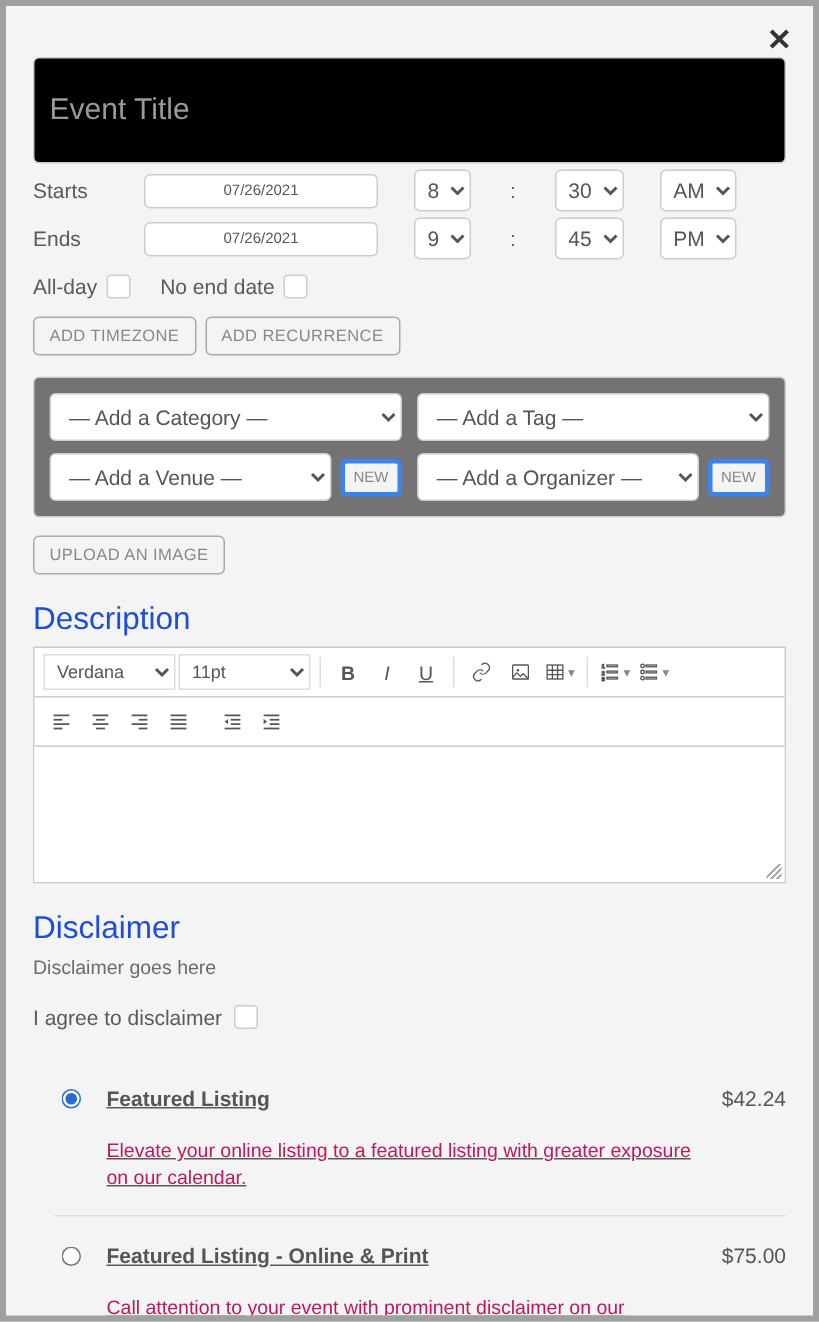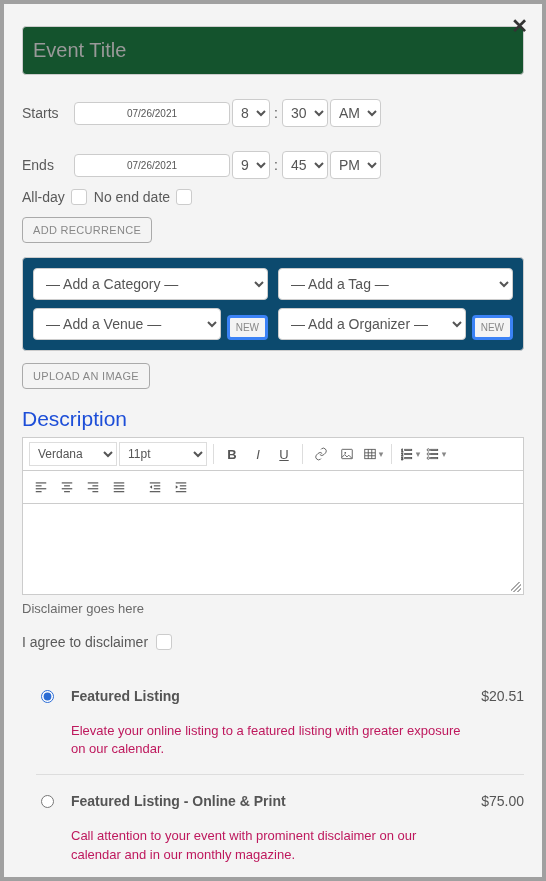--- a/index.html
+++ b/index.html
@@ -25,83 +25,83 @@
     position: absolute;
     top: 10px;
     right: 14px;
     font-size: 20px;
     font-weight: bold;
     color: #333;
     cursor: pointer;
   }
   .title-input {
     width: 100%;
-    padding: 12px 10px;
+    padding: 23px 10px;
     font-size: 20px;
     border: 1px solid #ccc;
     border-radius: 4px;
-    background: #14532d;
-    margin-top: 6px;
+    background: #000000;
+    margin-top: 18px;
     color: #999;
   }
   .title-input::placeholder { color: #999; }
-  .row { display: flex; align-items: center; margin-top: 24px; gap: 2px; }
+  .row { display: flex; align-items: center; margin-top: 4px; gap: 24px; }
   .row-label { width: 50px; color: #5a5a5a; font-size: 14px; }
   .date-input {
     width: 156px;
     text-align: center;
     padding: 5px 4px;
     border: 1px solid #ccc;
     border-radius: 4px;
     background: #fff;
     font-size: 10px;
     color: #555;
   }
   .sel {
     padding: 4px 4px;
     border: 1px solid #ccc;
     border-radius: 4px;
     background: #fff;
     font-size: 14px;
     color: #555;
   }
   .colon { padding: 0 2px; }
-  .check-row { display: flex; align-items: flex-start; gap: 7px; margin-top: 10px; }
+  .check-row { display: flex; align-items: flex-start; gap: 20px; margin-top: 10px; }
   .check-item { display: flex; align-items: center; gap: 6px; font-size: 14px; color: #5a5a5a;}
   .check-box { width: 16px; height: 16px; border: 1px solid #ccc; border-radius: 3px; background:#fff;}
   .btn-row { display: flex; gap: 6px; margin-top: 12px; }
   .outline-btn {
     padding: 6px 10px;
     font-size: 11px;
     color: #888;
     background: #f4f4f4;
     border: 1px solid #aaa;
     border-radius: 4px;
     cursor: pointer;
     letter-spacing: 0.3px;
   }
   .tax-box {
     border: 1px solid #ccc;
     border-radius: 4px;
     padding: 10px;
     margin-top: 14px;
-    background: #0c4a6e;
+    background: #737373;
   }
   .tax-row { display: flex; gap: 10px; }
   .tax-row + .tax-row { margin-top: 8px; }
   .tax-select {
     flex: 1;
     padding: 6px 8px;
     border: 1px solid #ccc;
     border-radius: 4px;
     background: #fff;
     font-size: 14px;
     color: #555;
   }
-  .venue-wrap { display:flex; flex:1; gap:6px; align-items:flex-end;}
+  .venue-wrap { display:flex; flex:1; gap:6px; align-items:center;}
   .venue-select { flex:1; padding:6px 8px; border:1px solid #ccc; border-radius:4px; background:#fff; font-size:14px; color:#555;}
   .new-btn { font-size:10px; padding:4px 6px; border:3px solid #3b82f6; border-radius:4px; background:#f4f4f4; color:#888; cursor:pointer;}
   .section-label { margin-top: 18px; font-size: 21px; color:#1d4ed8;}
   .editor-box { border:1px solid #ccc; background:#fff; margin-top:6px; }
   .toolbar { display:flex; align-items:center; border-bottom:1px solid #ccc; padding:4px 6px; gap:2px; flex-wrap:wrap;}
   .tsel { font-size:12px; padding:3px 4px; border:1px solid #ddd; background:#fff; color:#555; width:88px;}
   .tsep { width:1px; height:20px; background:#ddd; margin:0 4px;}
   .tbtn { width:24px; height:24px; display:flex; align-items:center; justify-content:center; font-size:13px; color:#555; cursor:pointer; border-radius:2px;}
   .tbtn svg { width:14px; height:14px; stroke:#555; fill:none; stroke-width:1.5;}
   .tbtn.fill svg { fill:#555; stroke:none;}
@@ -109,21 +109,21 @@
   .editor-area { height:90px; background:#fff; position:relative;}
   .resize-grip { position:absolute; right:2px; bottom:2px; width:10px; height:10px; background:
     linear-gradient(135deg, transparent 40%, #aaa 40%, #aaa 50%, transparent 50%, transparent 60%, #aaa 60%, #aaa 70%, transparent 70%, transparent 80%, #aaa 80%, #aaa 90%, transparent 90%);}
   .disclaimer-text { margin-top:6px; font-size:13px; color:#6a6a6a;}
   .agree-row { display:flex; align-items:center; gap:8px; margin-top:18px; font-size:14px;}
   .options-block { margin-top:20px; padding-left:14px;}
   .opts-title { font-size:13px; color:#6a6a6a; }
   .opt-row { display:flex; align-items:flex-start; gap:14px; padding:18px 0 16px 0; border-bottom:1px solid #ddd;}
   .opt-row:last-child { border-bottom:none;}
   .radio { width:13px; height:13px; margin-top:2px; accent-color:#2a6bd4;}
-  .opt-body { flex:1; }
+  .opt-body { flex:1;text-decoration:underline; }
   .opt-title { font-weight:600; color:#555; font-size:14px;}
   .opt-desc { font-size:13px; color:#be185d; margin-top:18px; line-height:1.4;}
   .opt-price { font-size:14px; color:#555; white-space:nowrap;}
   .dd { font-size:9px; color:#888; margin-left:2px;}
 </style>
 </head>
 <body>
 
 <div class="modal">
   <div class="close-x">✕</div>
@@ -153,20 +153,21 @@
       <span>All-day</span>
       <span class="check-box"></span>
     </div>
     <div class="check-item">
       <span>No end date</span>
       <span class="check-box"></span>
     </div>
   </div>
 
   <div class="btn-row">
+    <button class="outline-btn">ADD TIMEZONE</button>
     <button class="outline-btn">ADD RECURRENCE</button>
   </div>
 
   <div class="tax-box">
     <div class="tax-row">
       <select class="tax-select"><option>— Add a Category —</option></select>
       <select class="tax-select"><option>— Add a Tag —</option></select>
     </div>
     <div class="tax-row">
       <div class="venue-wrap">
@@ -298,36 +299,37 @@
             <rect x="3" y="19" width="18" height="2"></rect>
             <path d="M3 9l4 3-4 3z"></path>
           </svg>
         </span>
     </div>
     <div class="editor-area">
       <div class="resize-grip"></div>
     </div>
   </div>
 
+  <div class="section-label">Disclaimer</div>
   <div class="disclaimer-text">Disclaimer goes here</div>
 
   <div class="agree-row">
     <span>I agree to disclaimer</span>
     <span class="check-box"></span>
   </div>
 
   <div class="options-block">
     <div id="opts-container">
         <div class="opt-row">
           <input type="radio" name="opt" class="radio" checked="" style="">
           <div class="opt-body">
             <div class="opt-title">Featured Listing</div>
             <div class="opt-desc">Elevate your online listing to a featured listing with greater exposure on our calendar.</div>
           </div>
-          <div class="opt-price">$20.51</div>
+          <div class="opt-price">$42.24</div>
         </div>
         <div class="opt-row">
           <input type="radio" name="opt" class="radio" style="">
           <div class="opt-body">
             <div class="opt-title">Featured Listing - Online &amp; Print</div>
             <div class="opt-desc">Call attention to your event with prominent disclaimer on our calendar and in our monthly magazine.</div>
           </div>
           <div class="opt-price">$75.00</div>
         </div>
         <div class="opt-row"></div>

